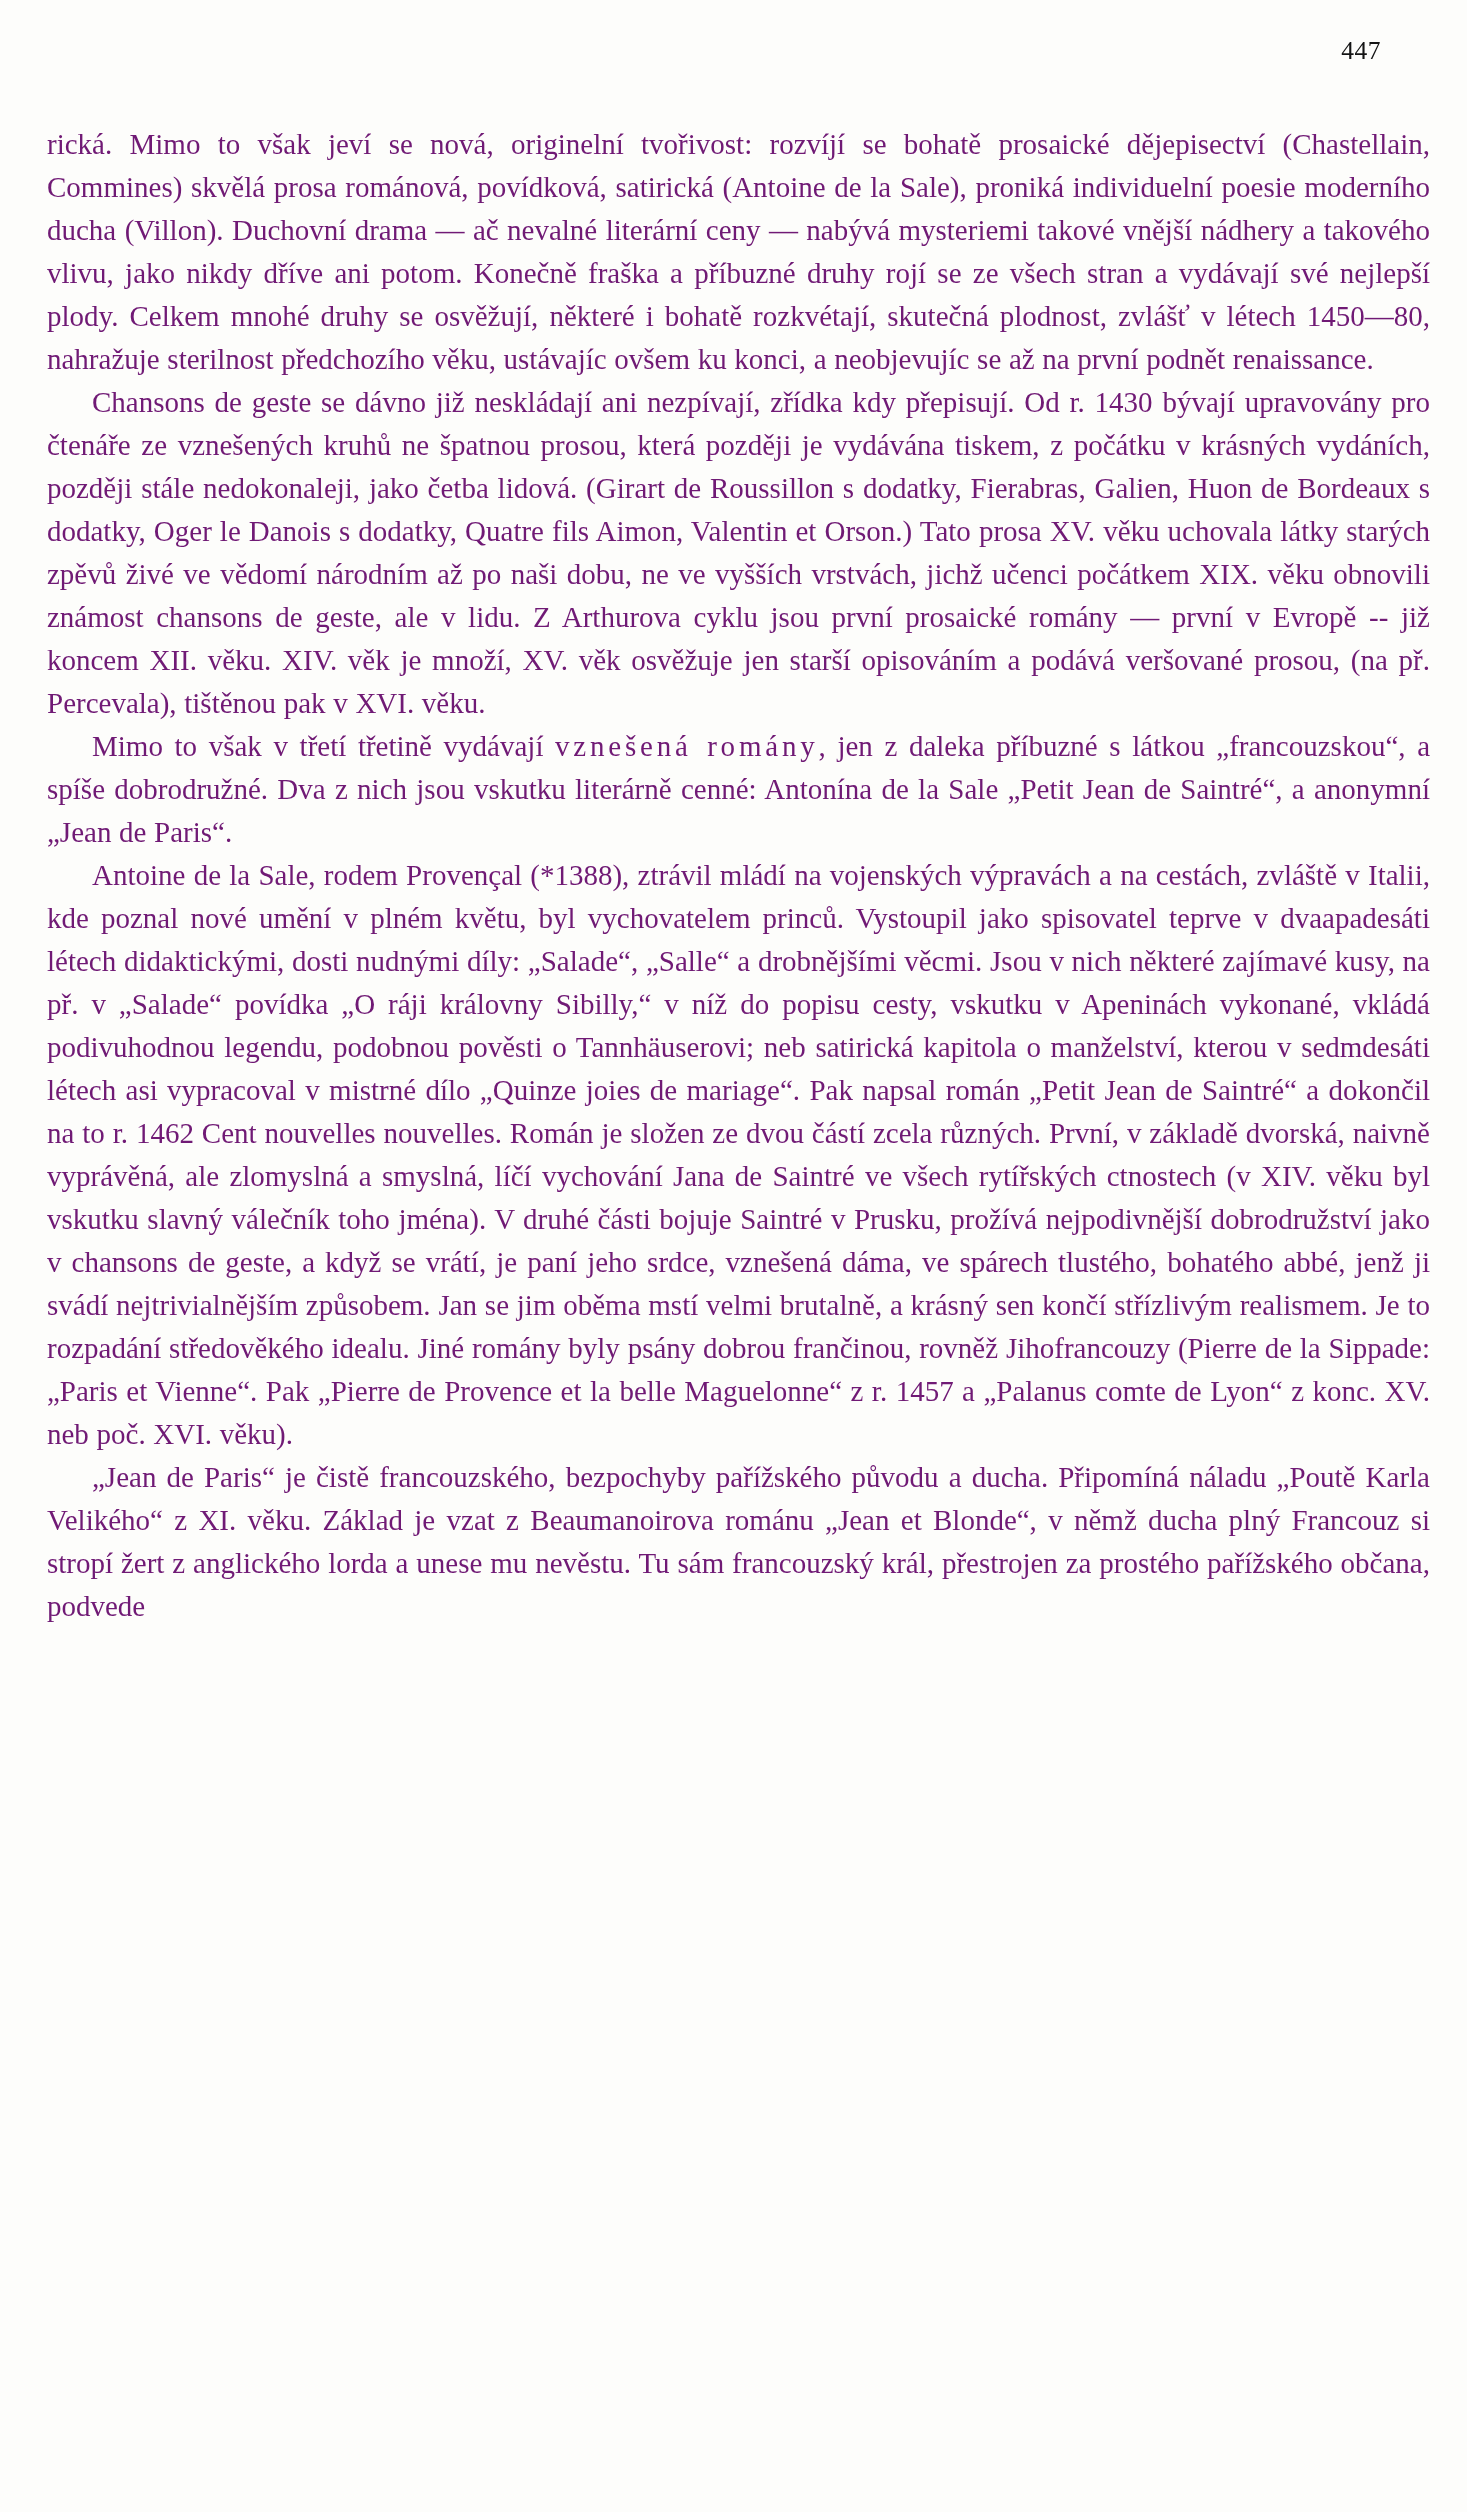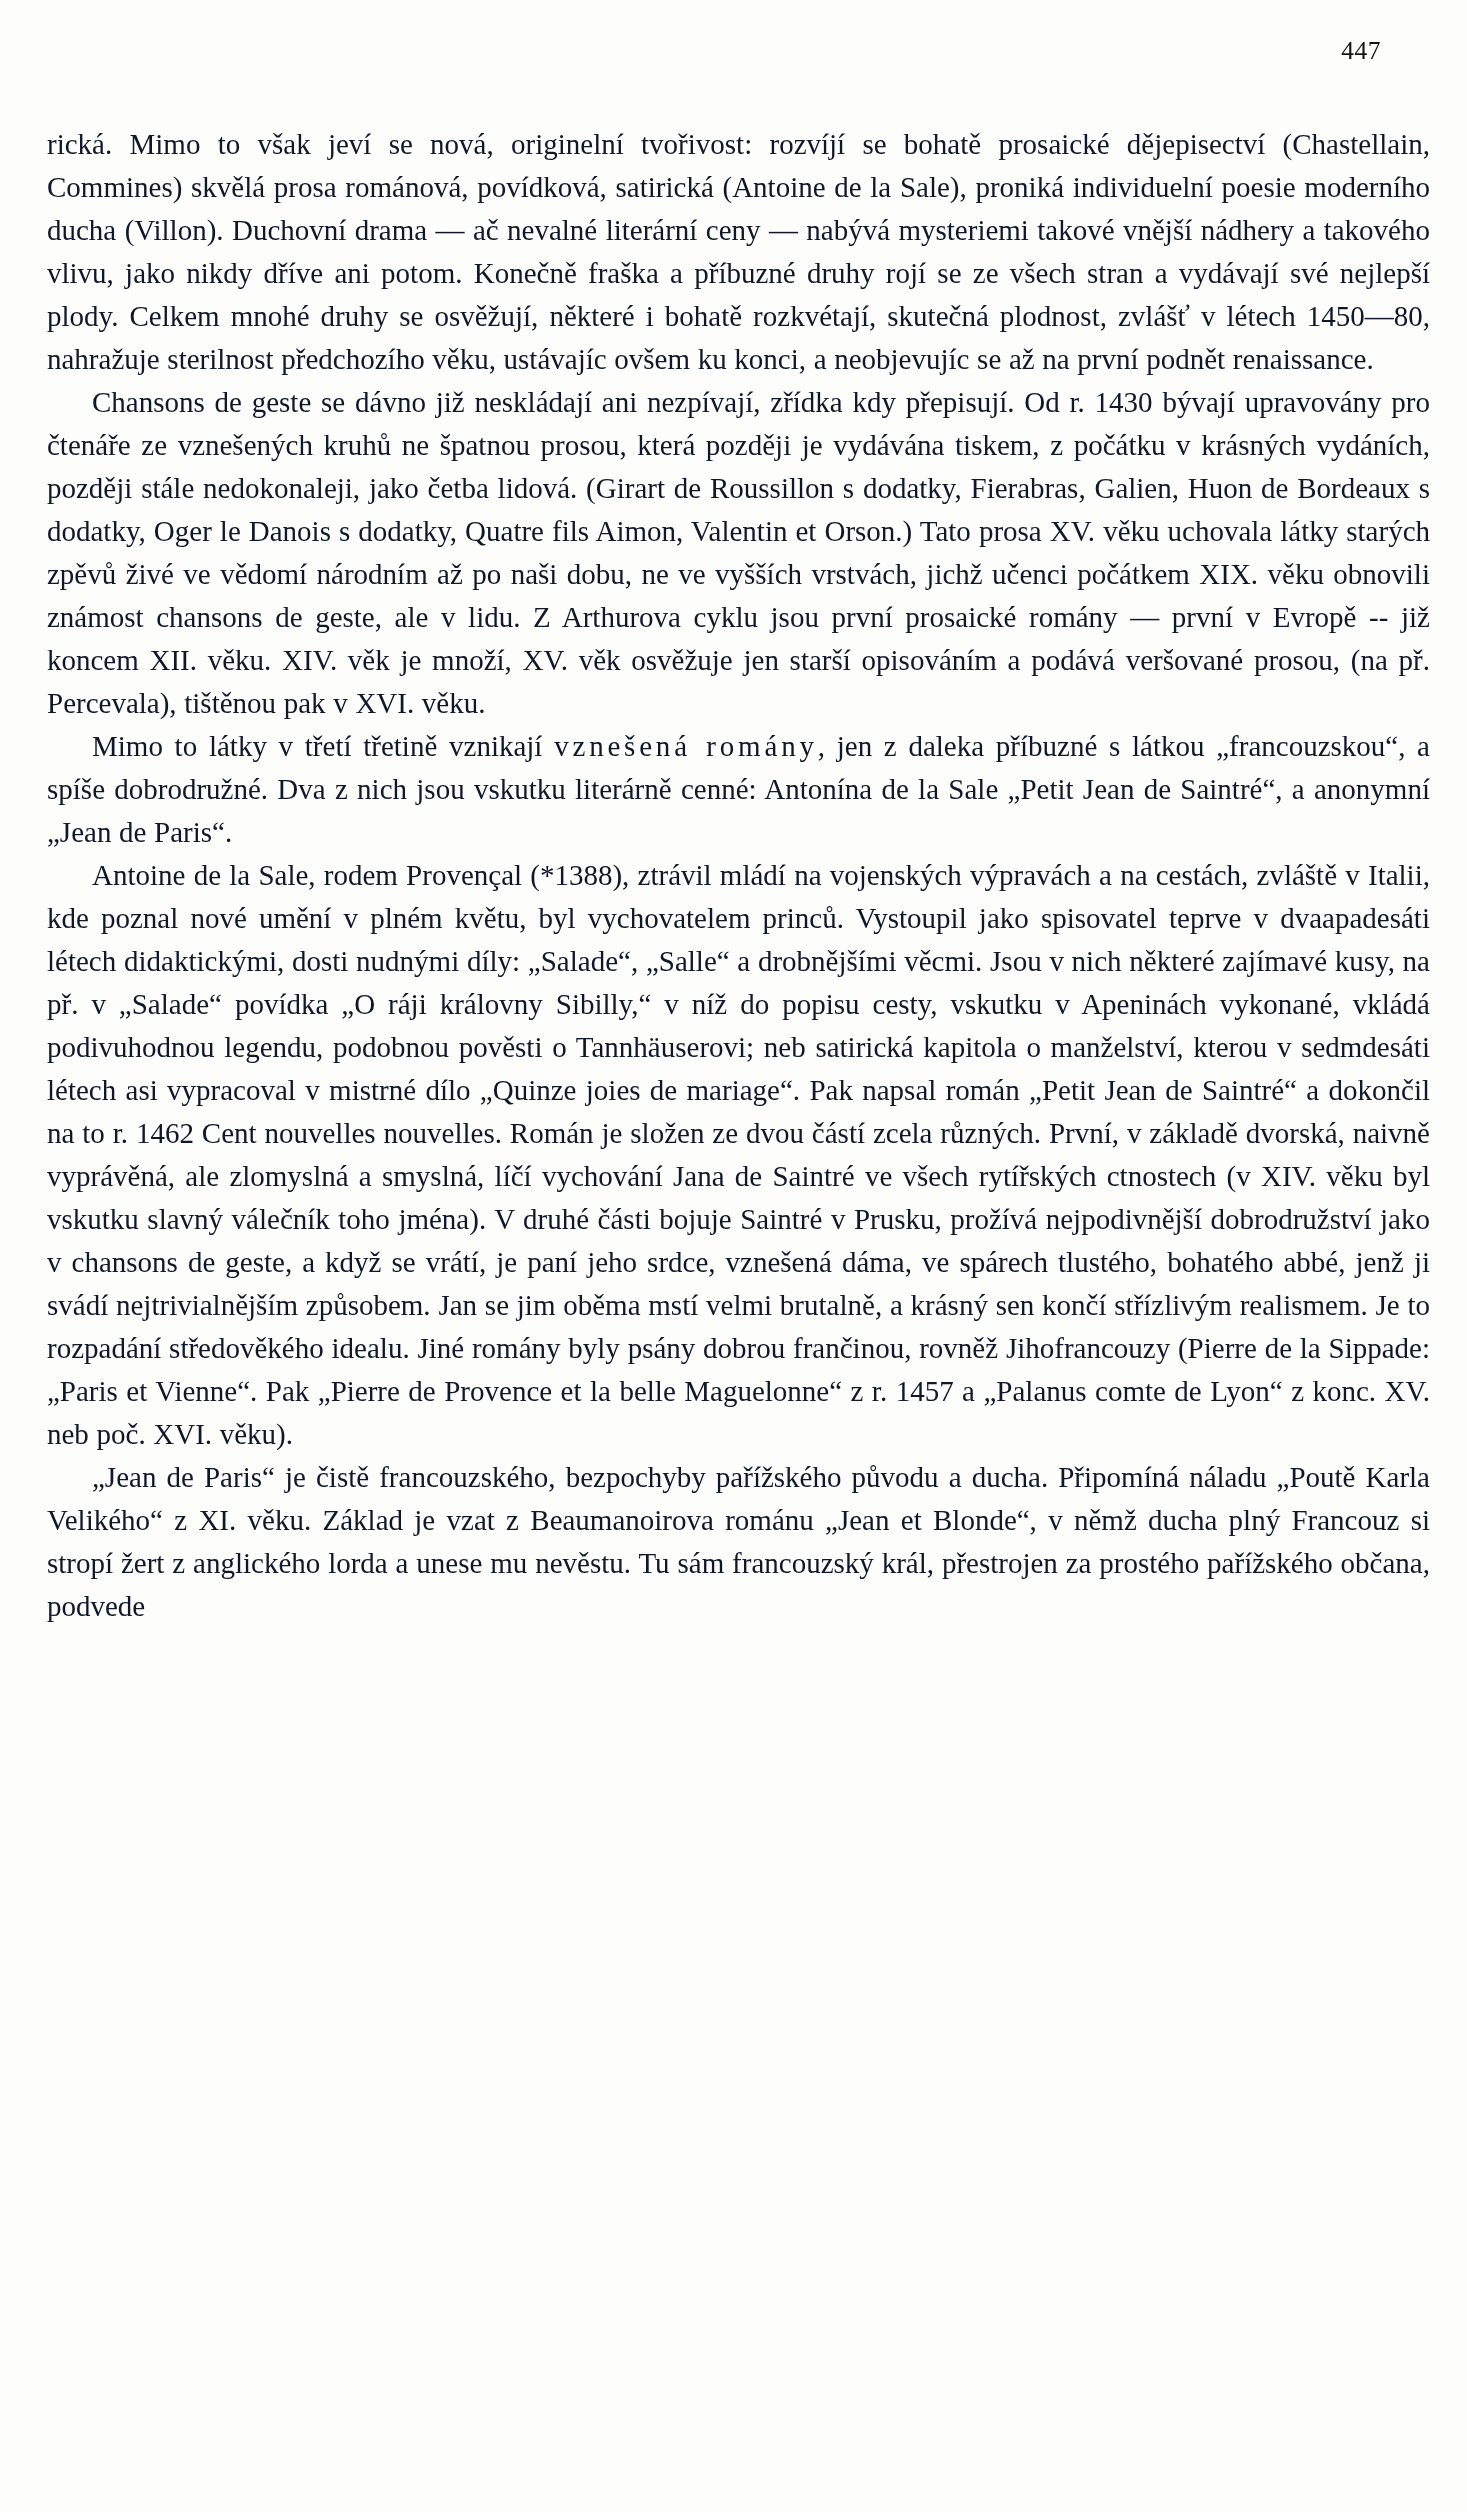--- a/index.html
+++ b/index.html
@@ -32,21 +32,21 @@
     color: #141414;
   }
   .text-column {
     position: absolute;
     top: 123px;
     left: 47px;
     width: 1383px;
     font-size: 29px;
     line-height: 43px;
     text-align: justify;
-    color: #0f172a;
+    color: #701a75;
     font-family: "Liberation Serif", serif;
   }
   .text-column p {
     margin: 0;
     text-indent: 0;
   }
   .text-column p.indented {
     text-indent: 45px;
   }
   .spaced {
@@ -63,21 +63,21 @@
 <div class="page">
 
   <div class="page-number">447</div>
 
   <div class="text-column">
 
     <p class="body-para">rická. Mimo to však jeví se nová, originelní tvořivost: rozvíjí se bohatě prosaické dějepisectví (Chastellain, Commines) skvělá prosa románová, povídková, satirická (Antoine de la Sale), proniká individuelní poesie moderního ducha (Villon). Duchovní drama — ač nevalné literární ceny — nabývá mysteriemi takové vnější nádhery a takového vlivu, jako nikdy dříve ani potom. Konečně fraška a příbuzné druhy rojí se ze všech stran a vydávají své nejlepší plody. Celkem mnohé druhy se osvěžují, některé i bohatě rozkvétají, skutečná plodnost, zvlášť v létech 1450—80, nahražuje sterilnost předchozího věku, ustávajíc ovšem ku konci, a neobjevujíc se až na první podnět renaissance.</p>
 
     <p class="body-para indented">Chansons de geste se dávno již neskládají ani nezpívají, zřídka kdy přepisují. Od r. 1430 bývají upravovány pro čtenáře ze vznešených kruhů ne špatnou prosou, která později je vydávána tiskem, z počátku v krásných vydáních, později stále nedokonaleji, jako četba lidová. (Girart de Roussillon s dodatky, Fierabras, Galien, Huon de Bordeaux s dodatky, Oger le Danois s dodatky, Quatre fils Aimon, Valentin et Orson.) Tato prosa XV. věku uchovala látky starých zpěvů živé ve vědomí národním až po naši dobu, ne ve vyšších vrstvách, jichž učenci počátkem XIX. věku obnovili známost chansons de geste, ale v lidu. Z Arthurova cyklu jsou první prosaické romány — první v Evropě -- již koncem XII. věku. XIV. věk je množí, XV. věk osvěžuje jen starší opisováním a podává veršované prosou, (na př. Percevala), tištěnou pak v XVI. věku.</p>
 
-    <p class="body-para indented"><span>Mimo to látky v třetí třetině vznikají </span><span class="spaced">vznešená romány</span><span>, jen z daleka příbuzné s látkou „francouzskou“, a spíše dobrodružné. Dva z nich jsou vskutku literárně cenné: Antonína de la Sale „Petit Jean de Saintré“, a anonymní „Jean de Paris“.</span></p>
+    <p class="body-para indented"><span>Mimo to však v třetí třetině vydávají </span><span class="spaced">vznešená romány</span><span>, jen z daleka příbuzné s látkou „francouzskou“, a spíše dobrodružné. Dva z nich jsou vskutku literárně cenné: Antonína de la Sale „Petit Jean de Saintré“, a anonymní „Jean de Paris“.</span></p>
 
     <p class="body-para indented">Antoine de la Sale, rodem Provençal (*1388), ztrávil mládí na vojenských výpravách a na cestách, zvláště v Italii, kde poznal nové umění v plném květu, byl vychovatelem princů. Vystoupil jako spisovatel teprve v dvaapadesáti létech didaktickými, dosti nudnými díly: „Salade“, „Salle“ a drobnějšími věcmi. Jsou v nich některé zajímavé kusy, na př. v „Salade“ povídka „O ráji královny Sibilly,“ v níž do popisu cesty, vskutku v Apeninách vykonané, vkládá podivuhodnou legendu, podobnou pověsti o Tannhäuserovi; neb satirická kapitola o manželství, kterou v sedmdesáti létech asi vypracoval v mistrné dílo „Quinze joies de mariage“. Pak napsal román „Petit Jean de Saintré“ a dokončil na to r. 1462 Cent nouvelles nouvelles. Román je složen ze dvou částí zcela různých. První, v základě dvorská, naivně vyprávěná, ale zlomyslná a smyslná, líčí vychování Jana de Saintré ve všech rytířských ctnostech (v XIV. věku byl vskutku slavný válečník toho jména). V druhé části bojuje Saintré v Prusku, prožívá nejpodivnější dobrodružství jako v chansons de geste, a když se vrátí, je paní jeho srdce, vznešená dáma, ve spárech tlustého, bohatého abbé, jenž ji svádí nejtrivialnějším způsobem. Jan se jim oběma mstí velmi brutalně, a krásný sen končí střízlivým realismem. Je to rozpadání středověkého idealu. Jiné romány byly psány dobrou frančinou, rovněž Jihofrancouzy (Pierre de la Sippade: „Paris et Vienne“. Pak „Pierre de Provence et la belle Maguelonne“ z r. 1457 a „Palanus comte de Lyon“ z konc. XV. neb poč. XVI. věku).</p>
 
     <p class="body-para indented">„Jean de Paris“ je čistě francouzského, bezpochyby pařížského původu a ducha. Připomíná náladu „Poutě Karla Velikého“ z XI. věku. Základ je vzat z Beaumanoirova románu „Jean et Blonde“, v němž ducha plný Francouz si stropí žert z anglického lorda a unese mu nevěstu. Tu sám francouzský král, přestrojen za prostého pařížského občana, podvede</p>
 
   </div>
 </div>
 
 
 </body></html>

